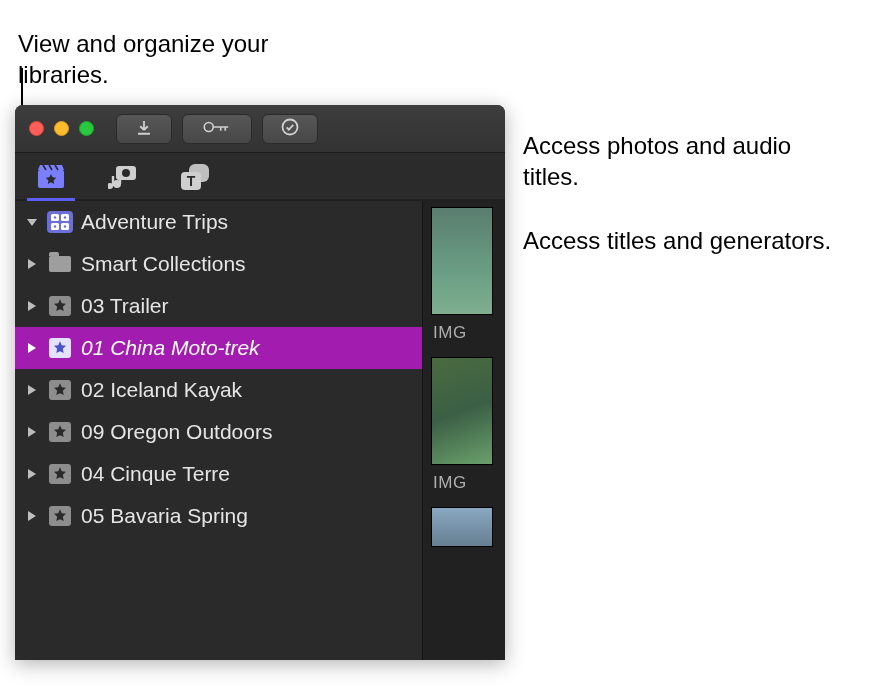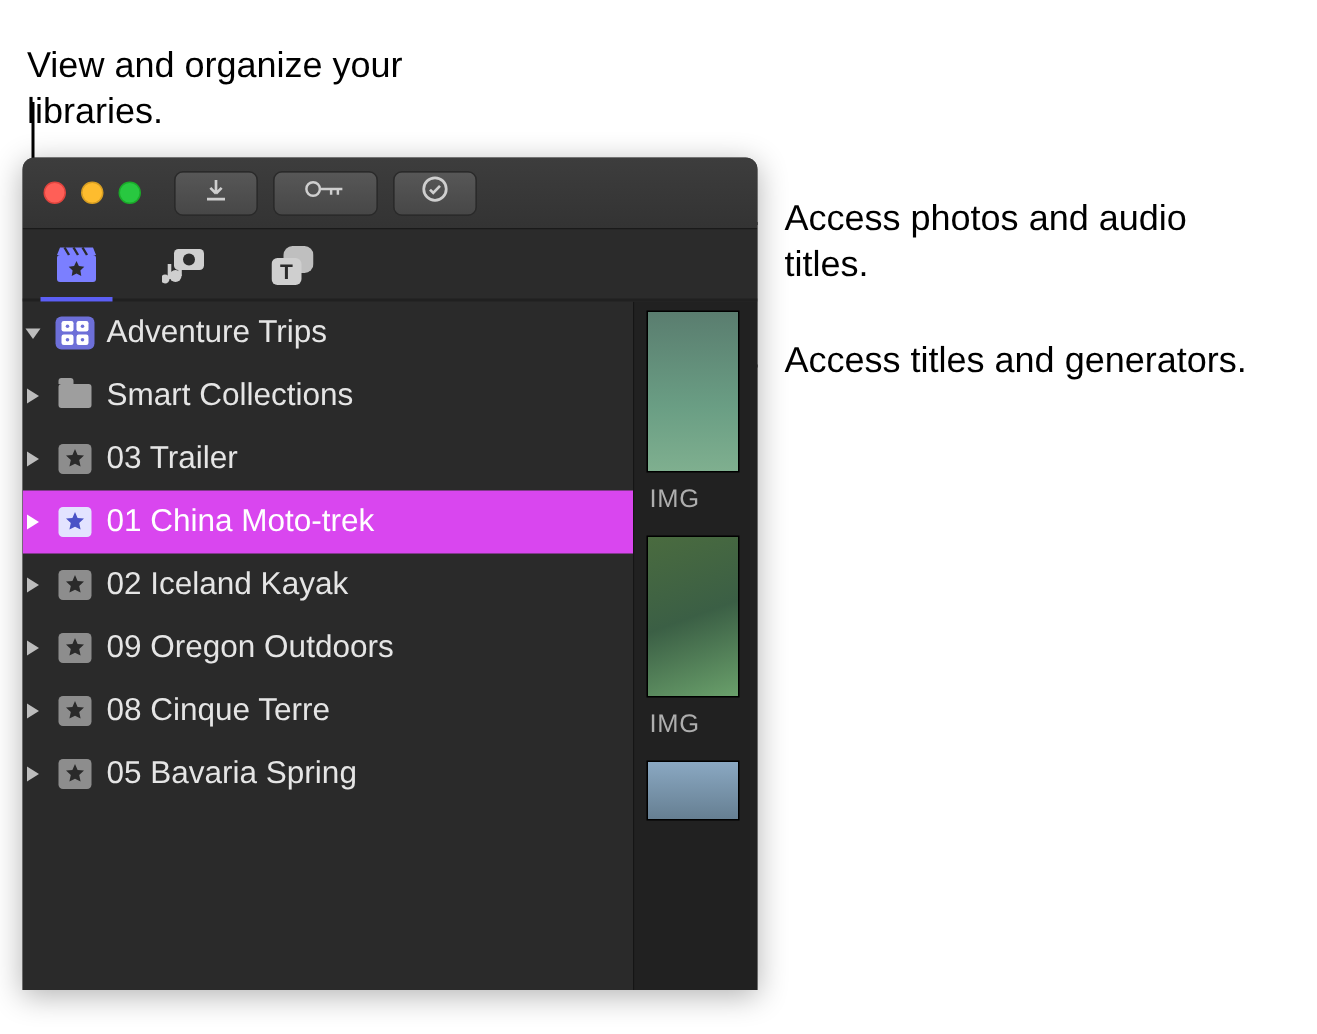--- a/index.html
+++ b/index.html
@@ -120,26 +120,28 @@
       overflow: hidden;
     }
 
     .lib-row, .proj-row {
       display: flex;
       align-items: center;
       height: 42px;
       font-size: 21px;
       color: #e5e5e5;
       gap: 8px;
+      padding-left: 10px;
       user-select: none;
     }
     .proj-row { }
     .proj-row.selected {
-      background: #d946ef;
+      background: #a21caf;
       color: #ffffff;
+      font-style: italic;
     }
     .disclosure {
       width: 14px;
       display: inline-flex;
       justify-content: center;
       color: #bdbdbd;
     }
     .disclosure svg { display: block; }
 
     .row-icon {
@@ -369,21 +371,21 @@
               <path d="M1 1 L9 6 L1 11 Z"></path>
             </svg>
         </span>
         <span class="row-icon">
           <span class="star-sq">
               <svg viewBox="0 0 24 24" fill="currentColor">
                 <path d="M12 2l2.6 6 6.4.6-4.8 4.4 1.4 6.4L12 16.8 6.4 19.4l1.4-6.4L3 8.6l6.4-.6z"></path>
               </svg>
             </span>
         </span>
-        <span>08 Cinque Terre</span>
+        <span>04 Cinque Terre</span>
       </div>
 
       <div class="proj-row">
         <span class="disclosure">
           <svg width="10" height="12" viewBox="0 0 10 12" fill="currentColor">
               <path d="M1 1 L9 6 L1 11 Z"></path>
             </svg>
         </span>
         <span class="row-icon">
           <span class="star-sq">

